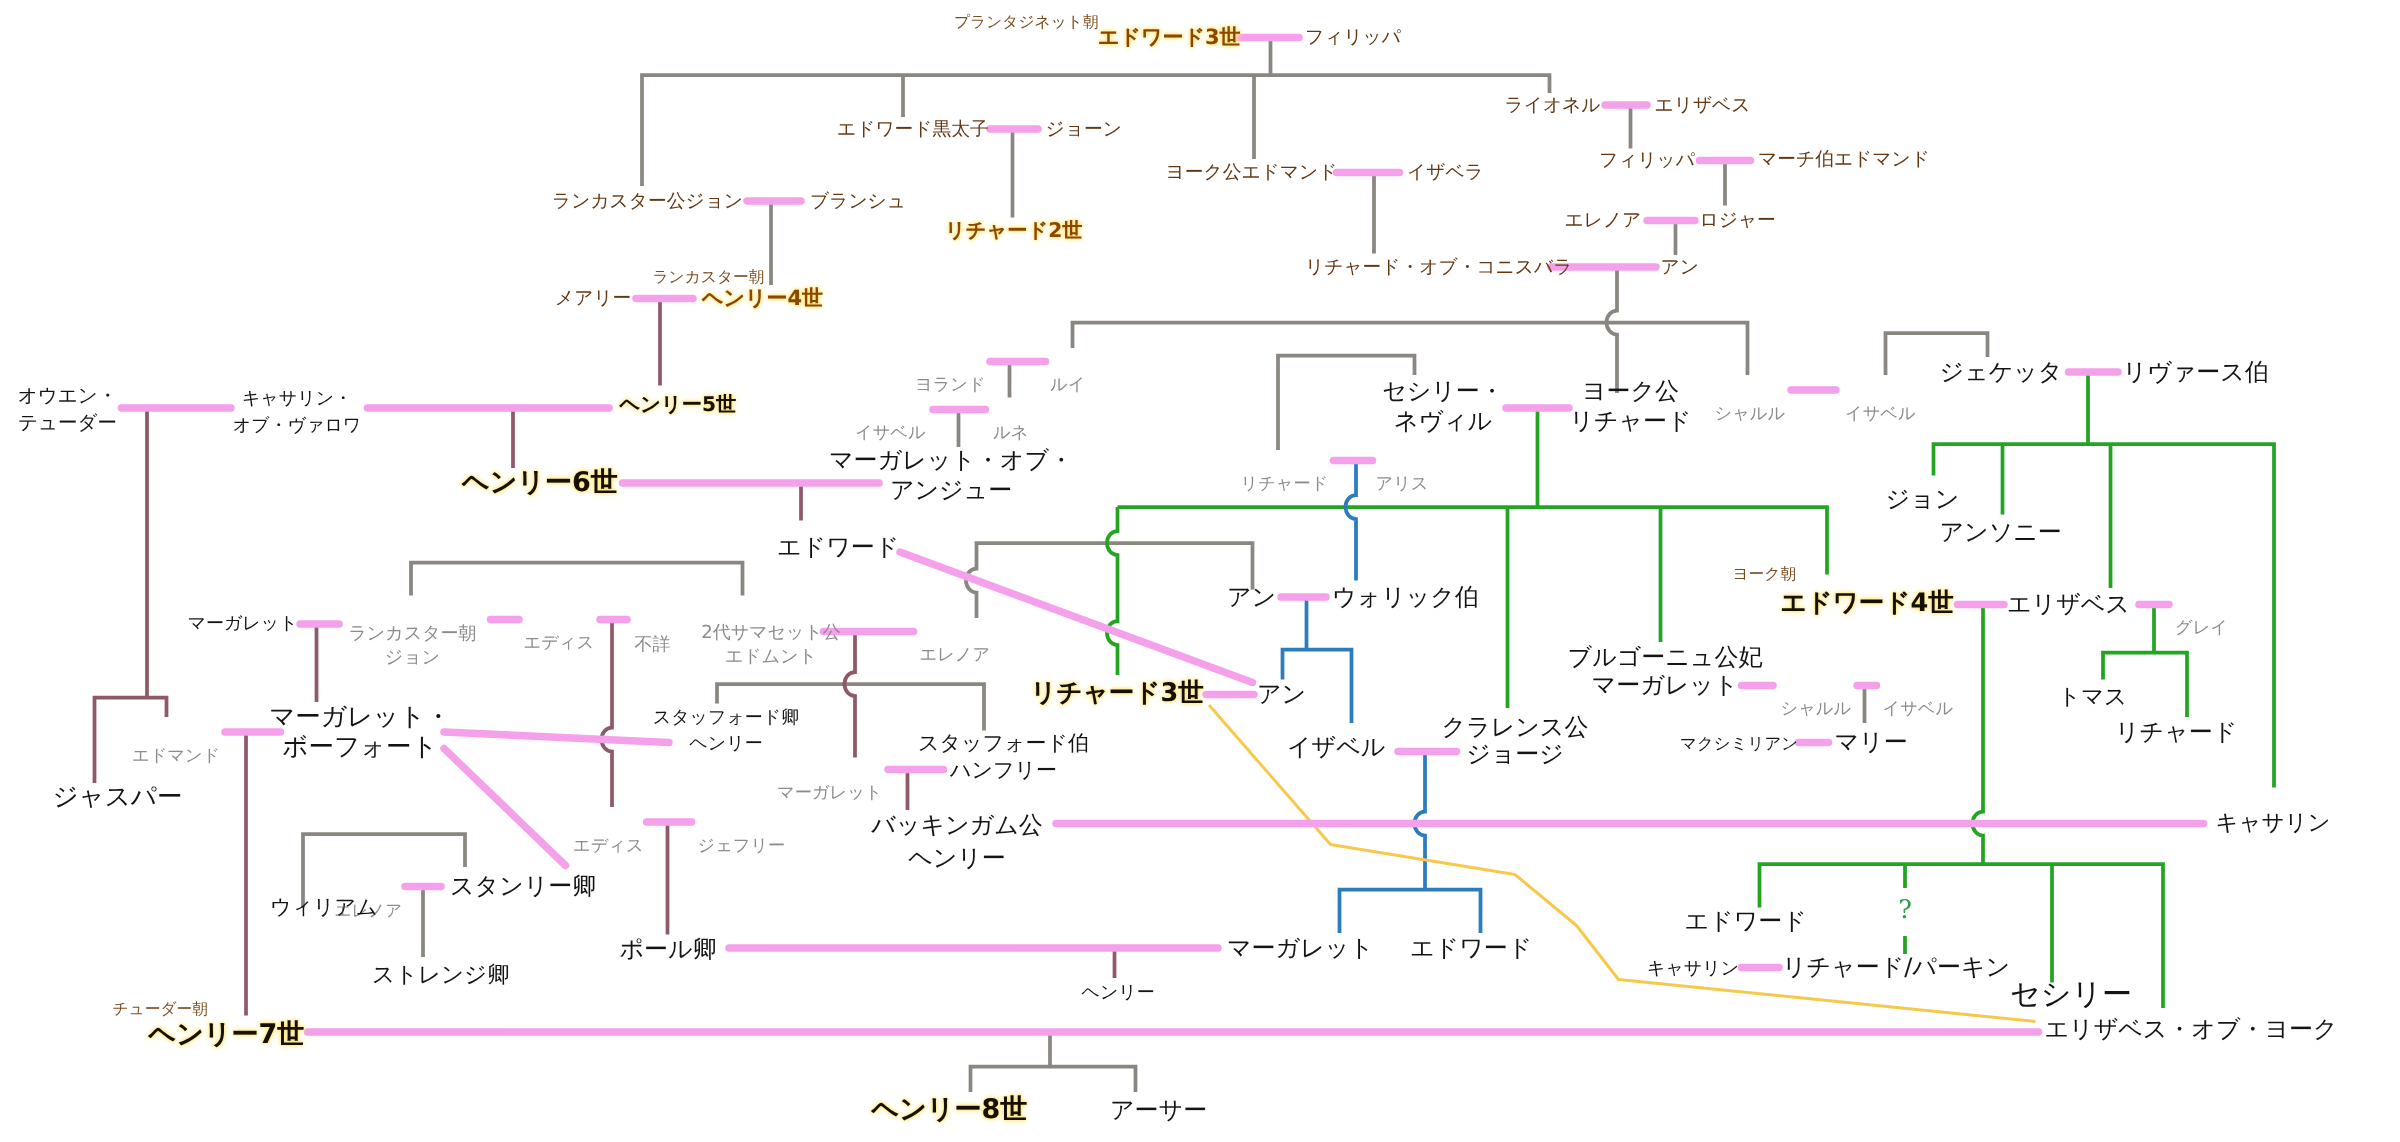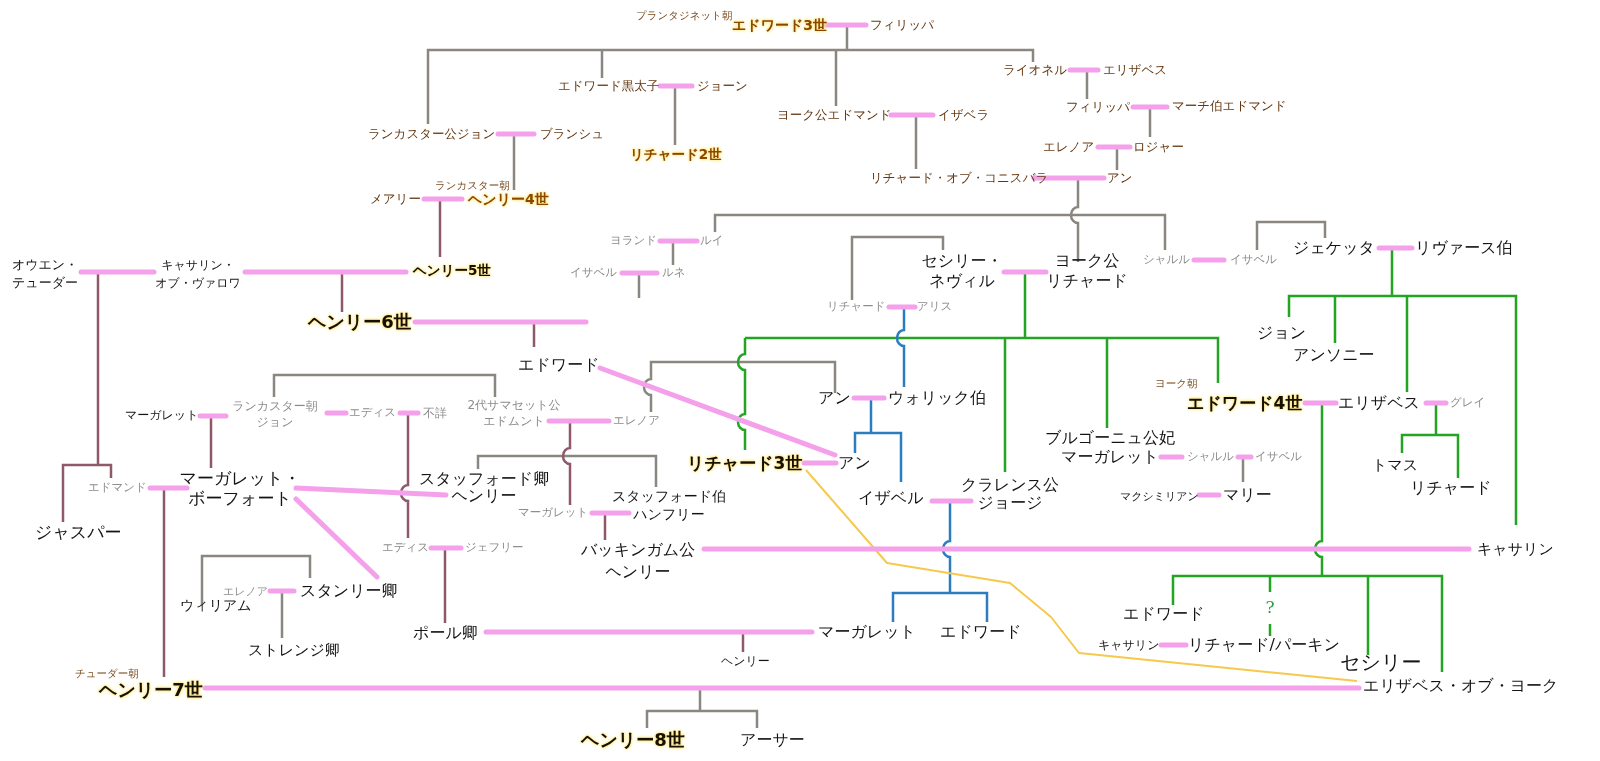--- a/index.html
+++ b/index.html
@@ -14,21 +14,21 @@
   .gy{stroke:var(--descent);stroke-width:2.5;fill:none;}
   .mv{stroke:var(--lancaster);stroke-width:2.5;fill:none;}
   .gn{stroke:var(--york);stroke-width:2.5;fill:none;}
   .bl{stroke:var(--neville);stroke-width:2.5;fill:none;}
   .yl{stroke:var(--highlight);stroke-width:2;fill:none;stroke-linejoin:round;}
 
   .lbl{position:absolute;white-space:nowrap;line-height:1;transform:translateY(-50%);}
   .two{position:absolute;white-space:nowrap;text-align:center;transform:translate(-50%,-50%);}
   .two span{display:block;}
   .brown{color:#633711;font-size:12.5px;}
-  .gray{color:#8b8b8b;font-size:11.5px;}
+  .gray{color:#8b8b8b;font-size:11.5px;margin-top:16px;}
   .blk{color:#141414;font-size:16px;}
   .sm{font-size:12px;}
   .xs{font-size:11px;}
   .king{font-weight:bold;color:#161000;text-shadow:0 0 2px #ffe47a,0 0 3px #ffe47a,0 0 5px #fff1b0;}
   .king.early{color:#8b4700;}
   .dyn{font-size:10.5px;color:#7b4c1e;}
   .q{color:var(--unknown);font-size:17px;font-family:"DejaVu Serif",serif;}
 </style>
 </head>
 <body>
@@ -153,20 +153,24 @@
 <span class="lbl king" style="left:413px;top:271px;font-size:13.5px">ヘンリー5世</span>
 <div class="two blk" style="left:198px;top:274px;font-size:12px;line-height:18px">
   <span>キャサリン・</span>
   <span>オブ・ヴァロワ</span>
 </div>
 <div class="two blk" style="left:45px;top:274px;font-size:13px;line-height:18px">
   <span>オウエン・</span>
   <span>テューダー</span>
 </div>
 <span class="lbl king" style="left:308px;top:322px;font-size:18px">ヘンリー6世</span>
+<div class="two blk" style="left:634px;top:317px;line-height:20px">
+  <span>マーガレット・オブ・</span>
+  <span>アンジュー</span>
+</div>
 <span class="lbl gray" style="left:610px;top:241px">ヨランド</span>
 <span class="lbl gray" style="left:700px;top:241px">ルイ</span>
 <span class="lbl gray" style="left:570px;top:273px">イサベル</span>
 <span class="lbl gray" style="left:662px;top:273px">ルネ</span>
 <span class="lbl blk" style="left:518px;top:365px">エドワード</span>
 
 <div class="two blk" style="left:962px;top:271px;line-height:20px">
   <span>セシリー・</span>
   <span>ネヴィル</span>
 </div>
@@ -244,21 +248,21 @@
   <span>ランカスター朝</span>
   <span>ジョン</span>
 </div>
 <span class="lbl gray" style="left:349px;top:413px">エディス</span>
 <span class="lbl gray" style="left:423px;top:413px;font-size:12px">不詳</span>
 <div class="two gray" style="left:514px;top:413px;font-size:12px;line-height:16px">
   <span>2代サマセット公</span>
   <span>エドムント</span>
 </div>
 <span class="lbl gray" style="left:613px;top:421px">エレノア</span>
-<div class="two blk" style="left:484px;top:487px;font-size:16px;line-height:17px">
+<div class="two blk" style="left:484px;top:487px;font-size:12px;line-height:17px">
   <span>スタッフォード卿</span>
   <span>ヘンリー</span>
 </div>
 <div class="two blk" style="left:669px;top:505px;font-size:14px;line-height:18px">
   <span>スタッフォード伯</span>
   <span>ハンフリー</span>
 </div>
 <span class="lbl gray" style="left:518px;top:513px">マーガレット</span>
 
 </div>

